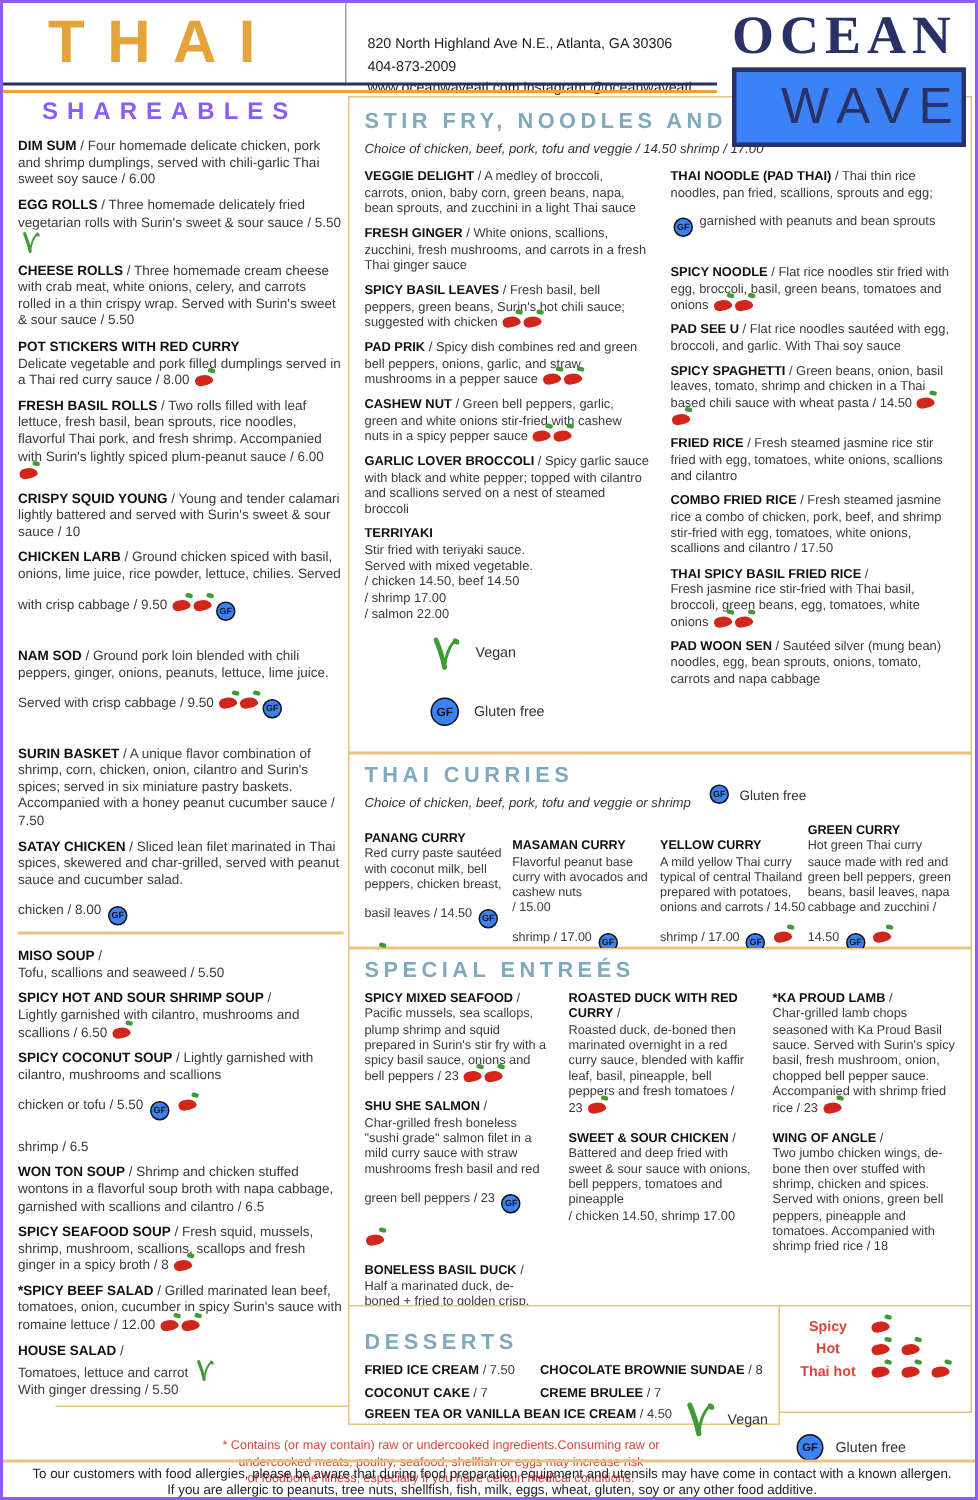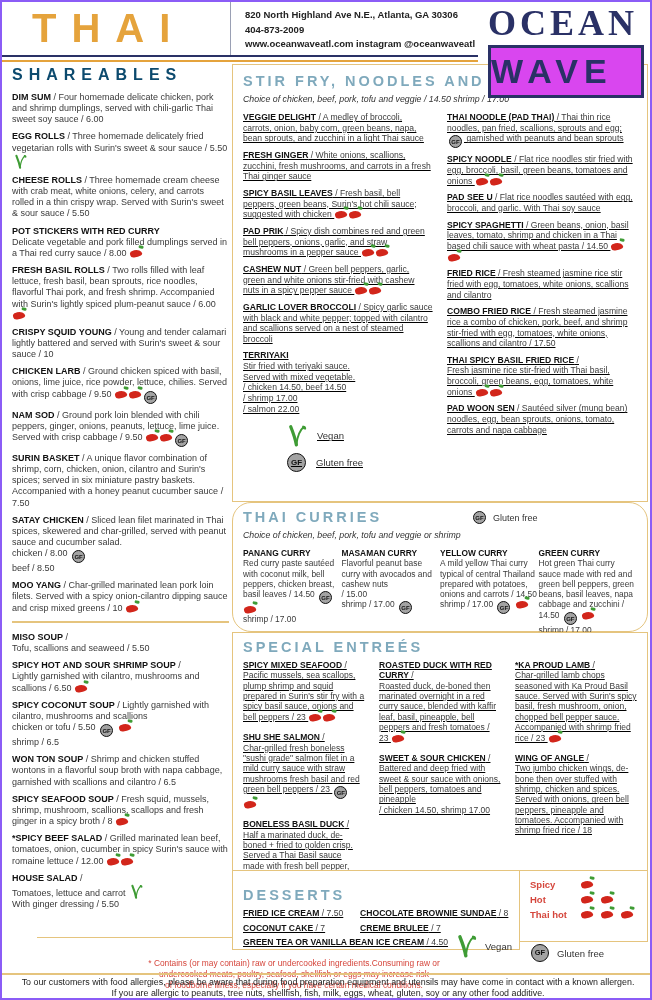--- a/index.html
+++ b/index.html
@@ -4,83 +4,83 @@
 <style>
   html,body{margin:0;padding:0;}
   body{font-family:"Liberation Sans",sans-serif;background:#fff;}
   .page{position:relative;width:652px;height:1000px;background:#fff;
         border:2px solid #8b5cf6;box-sizing:border-box;overflow:hidden;}
 
   
   .brand-thai{position:absolute;left:30px;top:4px;font-size:40px;font-weight:700;
               color:#E5A33C;letter-spacing:15px;}
   .hdr-vrule{position:absolute;left:228px;top:0;width:1px;height:55px;background:#9aa0b4;}
-  .address{position:absolute;left:243px;top:6px;font-size:9.5px;line-height:1.55;color:#222;font-weight:bold;}
+  .address{position:absolute;left:243px;top:21px;font-size:9.5px;line-height:1.55;color:#222;}
   .brand-ocean{position:absolute;left:478px;top:0px;width:166px;text-align:center;
                font-size:36px;font-weight:700;color:#2A3166;letter-spacing:4px;font-family:Liberation Serif, serif;}
-  .wave-box{position:absolute;left:486px;top:43px;width:150px;height:47px;background:#d946ef;
-            border:3px solid #2A3166;z-index:5;text-align:left;font-size:34px;
-            font-weight:700;color:#2A3166;letter-spacing:6px;line-height:47px;}
+  .wave-box{position:absolute;left:486px;top:43px;width:150px;height:47px;background:#3b82f6;
+            border:3px solid #2A3166;z-index:5;text-align:right;font-size:34px;
+            font-weight:400;color:#2A3166;letter-spacing:6px;line-height:47px;}
   .hdr-rule{position:absolute;left:0;top:53px;width:476px;height:3px;
             border-top:2.5px solid #2A3166;border-bottom:2.5px solid #E5A33C;}
 
   
-  .sec-title{font-size:16px;font-weight:700;color:#0c4a6e;letter-spacing:6px;margin:0 0 8px;}
+  .sec-title{font-size:16px;font-weight:700;color:#8b5cf6;letter-spacing:6px;margin:0 16px 8px;}
   .box-title{font-size:14.5px;font-weight:700;color:#7FA9BC;letter-spacing:3px;margin:0 0 5px;}
   .subtitle{font-style:italic;font-size:8.8px;color:#333;margin:0 0 8px;}
   .item{font-size:9px;line-height:1.24;margin:0 0 6px;white-space:pre-line;color:#3a3a3a;}
   .iname{font-weight:700;color:#111;}
   .box .item{font-size:8.6px;}
-  .cols{display:flex;gap:14px;text-decoration:underline;}
+  .cols{display:flex;gap:14px;}
   .col{flex:1;min-width:0;}
 
   
   #shareables{position:absolute;left:10px;top:64px;width:216px;height:552px;overflow:hidden;}
   .divider-left{position:absolute;left:10px;top:619px;width:217px;border-top:2px solid #E5C47E;}
   #soups{position:absolute;left:10px;top:630px;width:216px;height:306px;overflow:hidden;}
 
   
   .box{border:1.5px solid #E5C47E;box-sizing:border-box;background:#fff;position:absolute;}
   #box-stirfry{left:230px;top:62px;width:416px;height:438px;padding:8px 10px;}
-  #box-curries{left:230px;top:500px;width:416px;height:130px;padding:6px 10px;border-radius:19px;}
+  #box-curries{left:230px;top:500px;width:416px;height:130px;padding:6px 10px;}
   #box-entrees{left:230px;top:630px;width:416px;height:240px;padding:6px 10px;overflow:hidden;}
   #box-desserts{left:230px;top:868px;width:288px;height:80px;padding:16px 10px;}
   #box-spice{left:517px;top:868px;width:129px;height:72px;padding:8px 10px;}
   .curry-header{position:relative;}
   .curry-gf-legend{position:absolute;left:228px;top:2px;display:flex;align-items:center;gap:5px;
                    font-size:9px;color:#333;}
-  #curries-grid{display:flex;}
+  #curries-grid{display:flex;align-items:center;}
   #curries-grid .item{flex:1;font-size:8.4px;line-height:1.22;}
   #entrees-grid .item{font-size:8.5px;line-height:1.22;margin-bottom:10px;}
-  #desserts-grid{display:flex;flex-wrap:wrap;text-decoration:underline;}
+  #desserts-grid{display:flex;flex-wrap:wrap;}
   #desserts-grid .item{margin:0 0 4px;white-space:normal;}
   #desserts-grid .item:nth-child(1),#desserts-grid .item:nth-child(3){width:44%;}
   #desserts-grid .item:nth-child(2),#desserts-grid .item:nth-child(4){width:56%;}
   #desserts-grid .item:nth-child(5){width:100%;}
   .line-extend{position:absolute;left:35px;top:935px;width:196px;border-top:1.5px solid #E5C47E;}
 
   
   .chili{display:inline-block;width:12px;height:7px;background:#D2261B;margin:0 1px;
          border-radius:45% 85% 60% 55% / 60% 100% 45% 60%;transform:rotate(-14deg);
          position:relative;vertical-align:-1px;}
   .chili::after{content:'';position:absolute;right:-3px;top:-3px;width:5px;height:3px;
                 background:#3F9C35;border-radius:2px;transform:rotate(25deg);}
   .gf-badge{display:inline-block;width:13px;height:13px;border:1.4px solid #111;border-radius:50%;
             font-size:6px;font-weight:700;color:#111;text-align:center;line-height:12px;
-            vertical-align:-3px;margin:0 2px;background:#a3a3a3;box-sizing:border-box;}
+            vertical-align:-3px;margin:12px 2px;background:#3b82f6;box-sizing:border-box;}
   .vegan-badge{display:inline-block;width:13px;height:15px;vertical-align:-3px;margin:0 2px;}
   .vegan-badge svg{width:100%;height:100%;display:block;}
 
   
   .legend{margin:10px 0 0 42px;}
   .legend-row{display:flex;align-items:center;gap:8px;margin-bottom:6px;font-size:9.5px;color:#333;}
   .legend-row .vegan-badge{width:20px;height:23px;}
   .legend-row .gf-badge{width:19px;height:19px;font-size:8px;line-height:17px;}
   .spice-row{display:flex;align-items:center;gap:6px;margin-bottom:4px;}
-  .spice-label{color:#D5463C;font-weight:700;font-size:9.5px;width:44px;}
+  .spice-label{color:#D5463C;font-weight:700;font-size:9.5px;width:44px;text-align:center;}
 
   
   .red-note{position:absolute;left:118px;top:956px;width:348px;color:#D5463C;
             font-size:8.4px;line-height:1.3;text-align:center;white-space:pre-line;}
   .vegan-bottom{position:absolute;left:452px;top:932px;display:flex;align-items:center;gap:6px;
                 font-size:9.5px;color:#333;}
   .vegan-bottom .vegan-badge{width:21px;height:24px;}
   .gf-bottom{position:absolute;left:527px;top:942px;display:flex;align-items:center;gap:6px;
              font-size:9.5px;color:#333;}
   .gf-bottom .gf-badge{width:18px;height:18px;font-size:7.5px;line-height:16px;}

